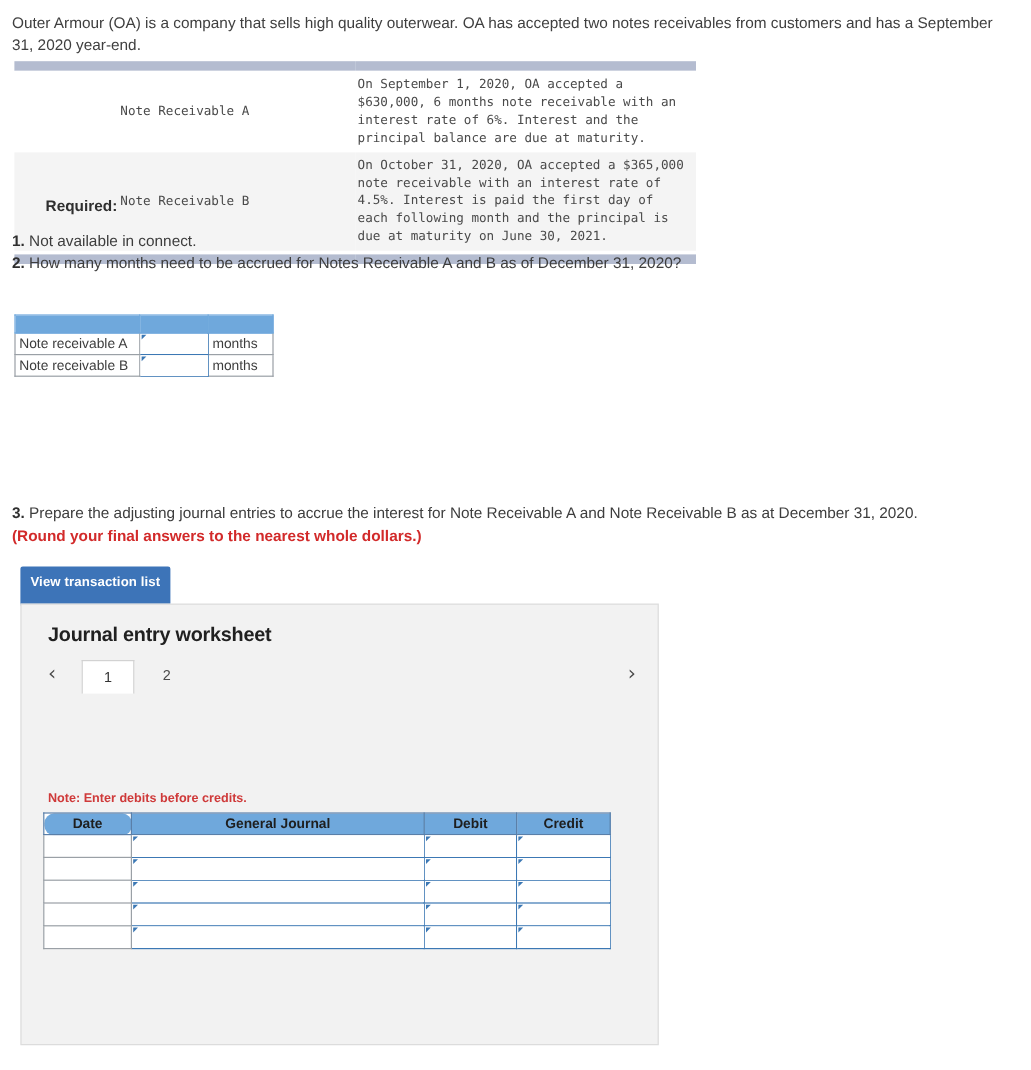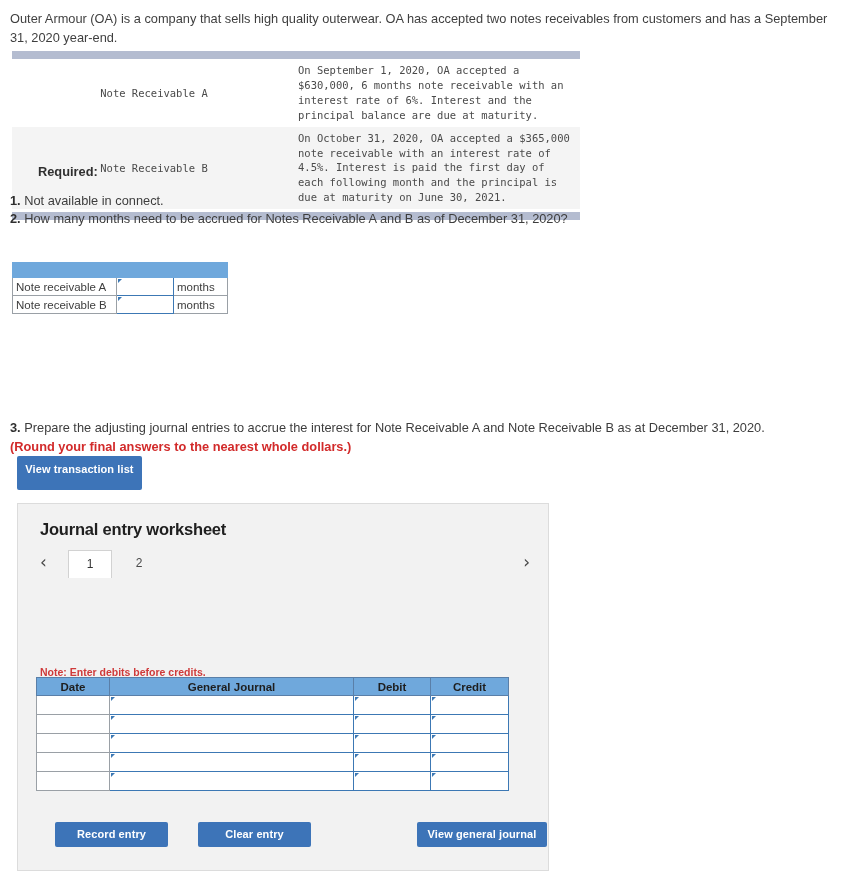--- a/index.html
+++ b/index.html
@@ -159,21 +159,21 @@
     text-align: center;
     border: none;
     border-radius: 2px;
     cursor: pointer;
     font-family: "Liberation Sans", sans-serif;
     letter-spacing: 0.1px;
   }
   .btn-vtl {
     position: absolute;
     left: 17px;
-    top: 456px;
+    top: 472px;
     width: 125px;
     height: 34px;
     line-height: 26px;
   }
 
   
   .panel {
     position: absolute;
     left: 17px;
     top: 503px;
@@ -248,21 +248,21 @@
     position: absolute;
     left: 14px;
     top: 12px;
     font-size: 12.3px;
     color: #3d3d3d;
   }
 
   .note {
     position: absolute;
     left: 22px;
-    top: 162px;
+    top: 155px;
     font-size: 10.5px;
     font-weight: bold;
     color: #cf3a3a;
   }
 
   
   .journal {
     position: absolute;
     left: 18px;
     top: 173px;
@@ -281,21 +281,21 @@
     text-align: center;
   }
   .journal td {
     border: 1px solid #9aa0a6;
     padding: 0;
     height: 18px;
     font-size: 11.5px;
     color: #3d3d3d;
     background: #ffffff;
   }
-  .col-date  { width: 72px; }
+  .col-date  { width: 72px; border-radius: 8px; }
   .col-gj    { width: 243px; }
   .col-debit { width: 76px; }
   .col-credit{ width: 77px; }
   .journal td.date-cell {
     text-align: center;
     background: #ffffff;
   }
 
   .btn-row {
     position: absolute;
@@ -468,19 +468,14 @@
         <td class="inputcell">
             <span class="mark"></span>
           </td>
         <td class="inputcell">
             <span class="mark"></span>
           </td>
       </tr>
     </tbody>
   </table>
 
-  <div class="btn-row">
-    <div class="btn btn-record">Record entry</div>
-    <div class="btn btn-clear">Clear entry</div>
-    <div class="btn btn-viewgj">View general journal</div>
-  </div>
 
 </div>
 
 </body></html>

